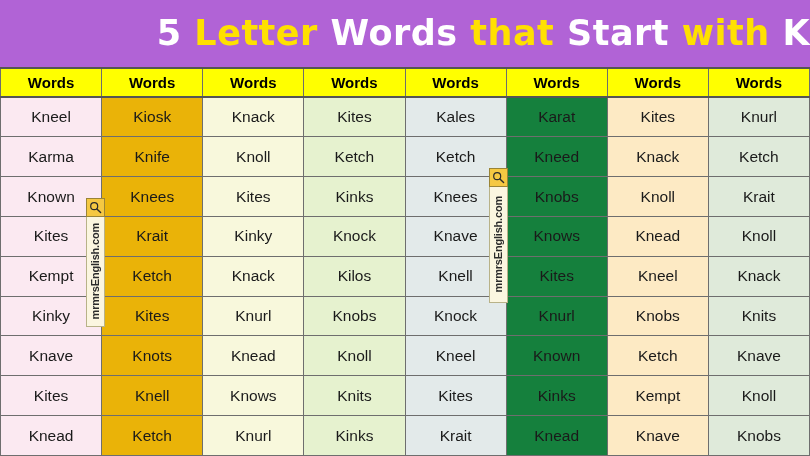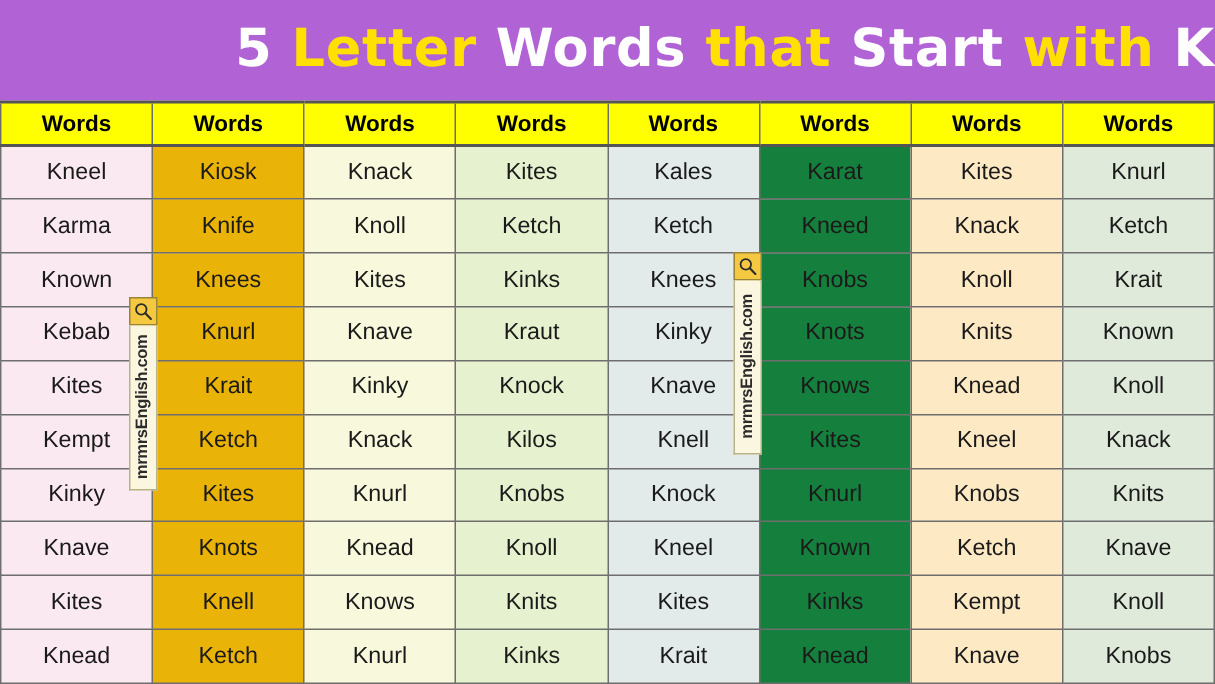--- a/index.html
+++ b/index.html
@@ -170,30 +170,20 @@
           <td class="c0">Known</td>
           <td class="c1">Knees</td>
           <td class="c2">Kites</td>
           <td class="c3">Kinks</td>
           <td class="c4">Knees</td>
           <td class="c5">Knobs</td>
           <td class="c6">Knoll</td>
           <td class="c7">Krait</td>
         </tr>
         <tr>
-          <td class="c0">Kebab</td>
-          <td class="c1">Knurl</td>
-          <td class="c2">Knave</td>
-          <td class="c3">Kraut</td>
-          <td class="c4">Kinky</td>
-          <td class="c5">Knots</td>
-          <td class="c6">Knits</td>
-          <td class="c7">Known</td>
-        </tr>
-        <tr>
           <td class="c0">Kites</td>
           <td class="c1">Krait</td>
           <td class="c2">Kinky</td>
           <td class="c3">Knock</td>
           <td class="c4">Knave</td>
           <td class="c5">Knows</td>
           <td class="c6">Knead</td>
           <td class="c7">Knoll</td>
         </tr>
         <tr>

